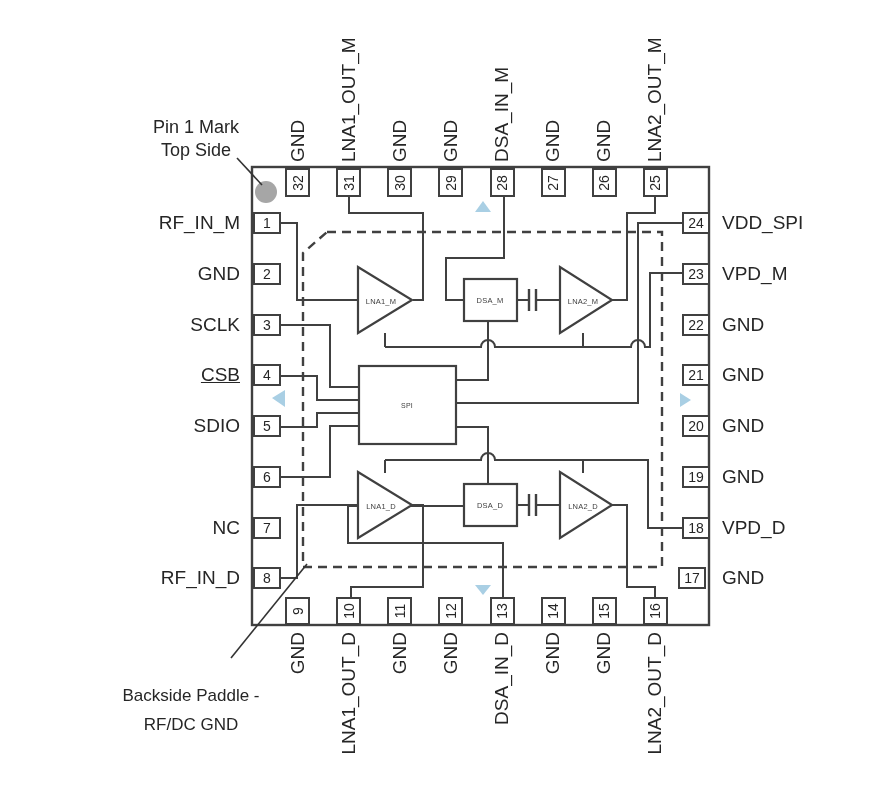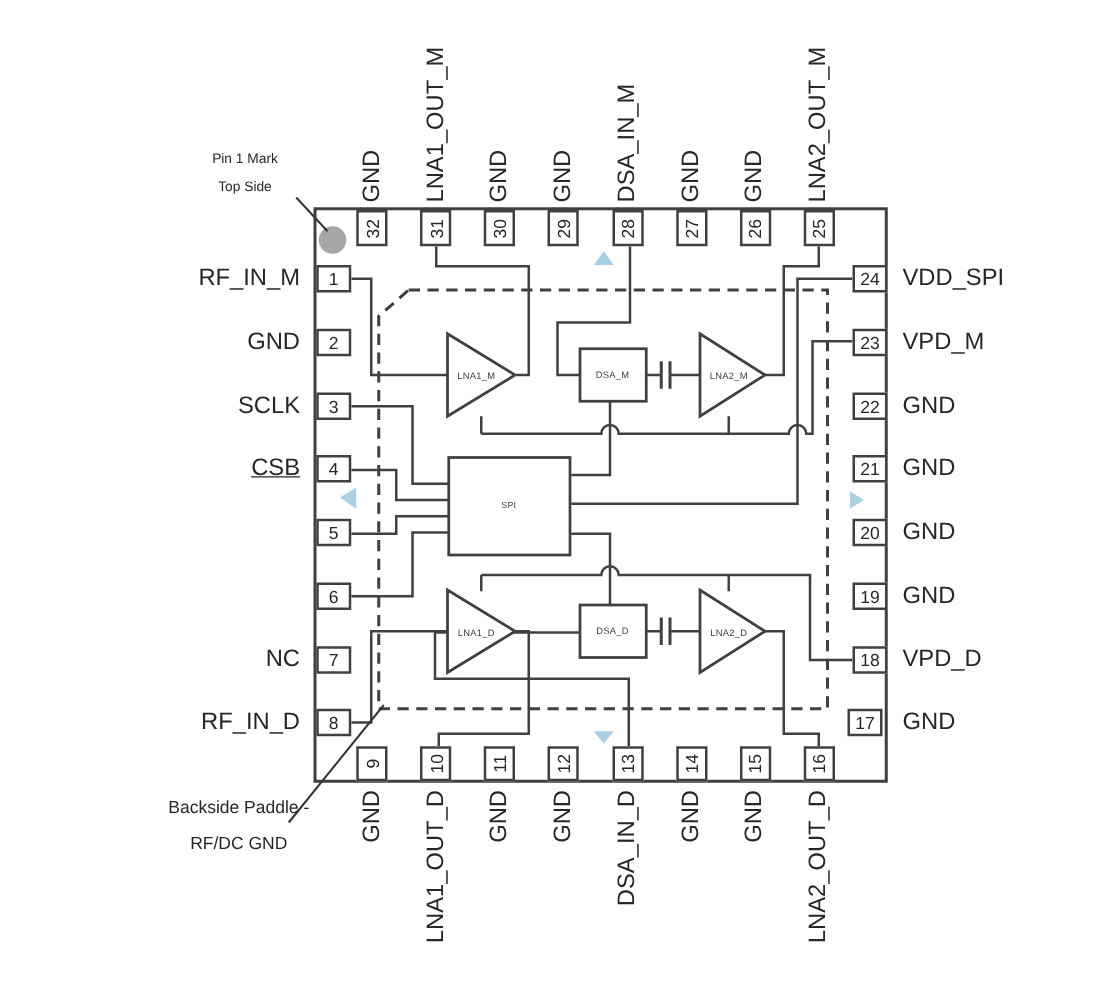--- a/index.html
+++ b/index.html
@@ -13,22 +13,22 @@
   .pinnum-rot{position:absolute;left:50%;top:50%;white-space:nowrap;
               transform:translate(-50%,-50%) rotate(-90deg);font-size:14px;color:#262626;}
   .sidelabel{position:absolute;height:22px;line-height:22px;font-size:19px;
              color:#262626;white-space:nowrap;}
   .vlabel{position:absolute;width:220px;height:22px;line-height:22px;font-size:19px;
           color:#262626;white-space:nowrap;transform:rotate(-90deg);}
   .blocklabel{position:absolute;transform:translate(-50%,-50%);font-size:7.5px;
               color:#404040;white-space:nowrap;letter-spacing:.2px;}
   .spilabel{font-size:7px;}
   .note{position:absolute;text-align:center;color:#262626;}
-  #pin1-note{left:118px;top:116px;width:156px;font-size:11px;line-height:23px;}
-  #paddle-note{left:60px;top:631px;width:262px;font-size:14px;line-height:29px;}
+  #pin1-note{left:118px;top:116px;width:156px;font-size:18px;line-height:23px;}
+  #paddle-note{left:60px;top:681px;width:262px;font-size:17px;line-height:29px;}
 </style>
 </head>
 <body>
 
 <div id="diagram">
 
   <svg width="878" height="791" viewBox="0 0 878 791">
 
     <rect x="252" y="167" width="457" height="458" fill="#ffffff" stroke="#404040" stroke-width="2.4"></rect>
 
@@ -115,20 +115,21 @@
       <span class="pinnum">3</span>
     </div>
     <div class="sidelabel" style="left:40px;top:313.70000000000005px;width:200px;text-align:right;">SCLK</div>
     <div class="pinbox" style="left:253px;top:364.40000000000003px;width:28px;height:22px;">
       <span class="pinnum">4</span>
     </div>
     <div class="sidelabel" style="left:40px;top:364.40000000000003px;width:200px;text-align:right;text-decoration:underline;">CSB</div>
     <div class="pinbox" style="left:253px;top:415.1px;width:28px;height:22px;">
       <span class="pinnum">5</span>
     </div>
+    <div class="sidelabel" style="left:40px;top:415.1px;width:200px;text-align:right;">SDIO</div>
     <div class="pinbox" style="left:253px;top:465.8px;width:28px;height:22px;">
       <span class="pinnum">6</span>
     </div>
     <div class="pinbox" style="left:253px;top:516.5px;width:28px;height:22px;">
       <span class="pinnum">7</span>
     </div>
     <div class="sidelabel" style="left:40px;top:516.5px;width:200px;text-align:right;">NC</div>
     <div class="pinbox" style="left:253px;top:567.2px;width:28px;height:22px;">
       <span class="pinnum">8</span>
     </div>

